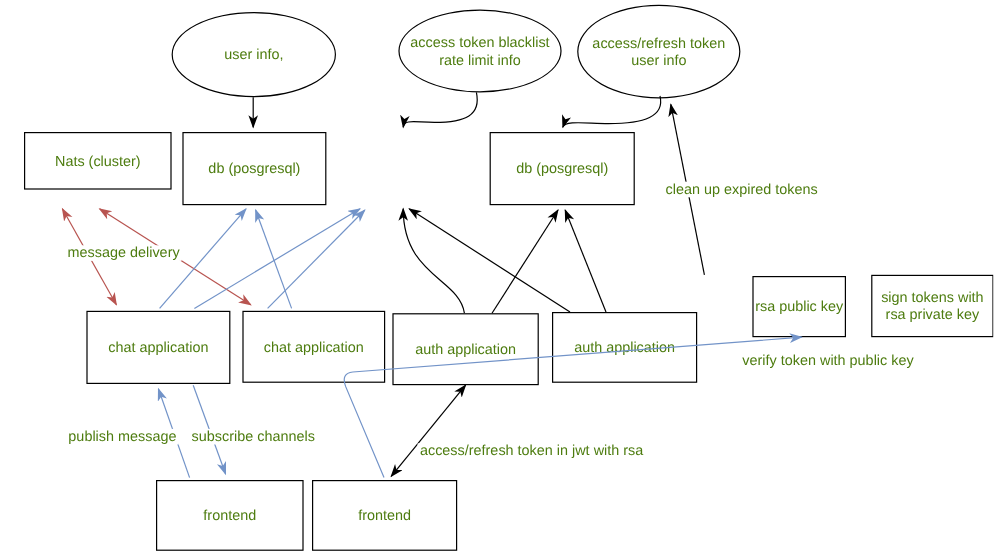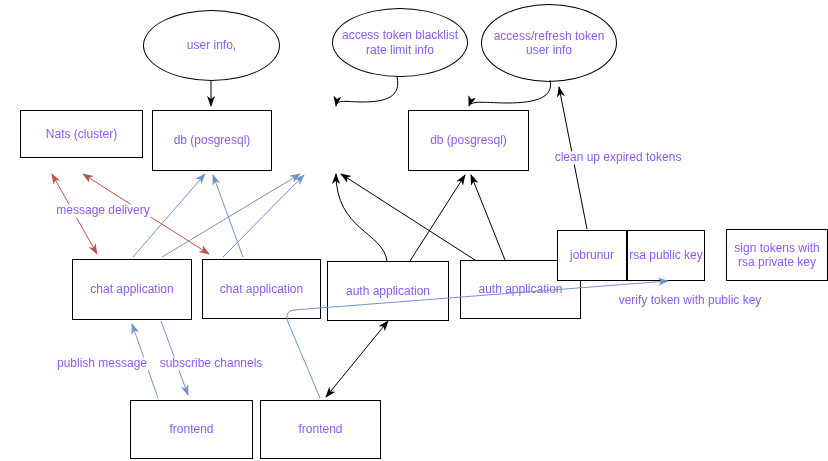--- a/index.html
+++ b/index.html
@@ -1,18 +1,18 @@
 <!DOCTYPE html>
 <html><head>
 <meta charset="utf-8">
 <style>
   html,body{margin:0;padding:0;background:#fff;}
   .canvas{
     position:relative;width:828px;height:461px;background:#ffffff;overflow:hidden;
-    font-family:"Liberation Sans",sans-serif;font-size:12px;color:#8b5cf6;
+    font-family:"Liberation Sans",sans-serif;font-size:12px;color:#4d7c0f;
   }
   .node{
     position:absolute;background:#ffffff;border:1px solid #000000;
     display:flex;align-items:center;justify-content:center;text-align:center;
     box-sizing:border-box;line-height:1.2;padding:1px;
   }
   .ellipse{border-radius:50%;flex-direction:column;}
   .ellipse .ln{white-space:nowrap;}
   .edges{position:absolute;left:0;top:0;pointer-events:none;}
   .elabel{
@@ -53,23 +53,20 @@
   <div class="node" style="left:202px;top:259px;width:119px;height:60px;">
     <span>chat application</span>
   </div>
   <div class="node" style="left:327px;top:261px;width:122px;height:60px;">
     <span>auth application</span>
   </div>
   <div class="node" style="left:460px;top:260px;width:121px;height:59px;">
     <span>auth application</span>
   </div>
 
-  <div class="node" style="left:557px;top:230px;width:70px;height:51px;">
-    <span>jobrunur</span>
-  </div>
   <div class="node" style="left:627px;top:230px;width:78px;height:51px;">
     <span>rsa public key</span>
   </div>
   <div class="node" style="left:726px;top:229px;width:102px;height:52px;">
     <span>sign tokens with rsa private key</span>
   </div>
 
   <div class="node" style="left:130px;top:400px;width:123px;height:59px;">
     <span>frontend</span>
   </div>
@@ -119,14 +116,15 @@
       <path d="M161,321 L188,395" marker-end="url(#ae-b)"></path>
       <path d="M320,398 L288,322 Q284,311 294,310 L668,281" marker-end="url(#ae-b)"></path>
     </g>
   </svg>
 
   <div class="elabel" style="left:103px;top:211px;text-align:center;">message delivery</div>
   <div class="elabel" style="left:618px;top:158px;">clean up expired tokens</div>
   <div class="elabel" style="left:690px;top:301px;">verify token with public key</div>
   <div class="elabel" style="left:102px;top:364px;">publish message</div>
   <div class="elabel" style="left:211px;top:364px;">subscribe channels</div>
+  <div class="elabel" style="left:443px;top:376px;">access/refresh token in jwt with rsa</div>
 
 </div>
 
 </body></html>

